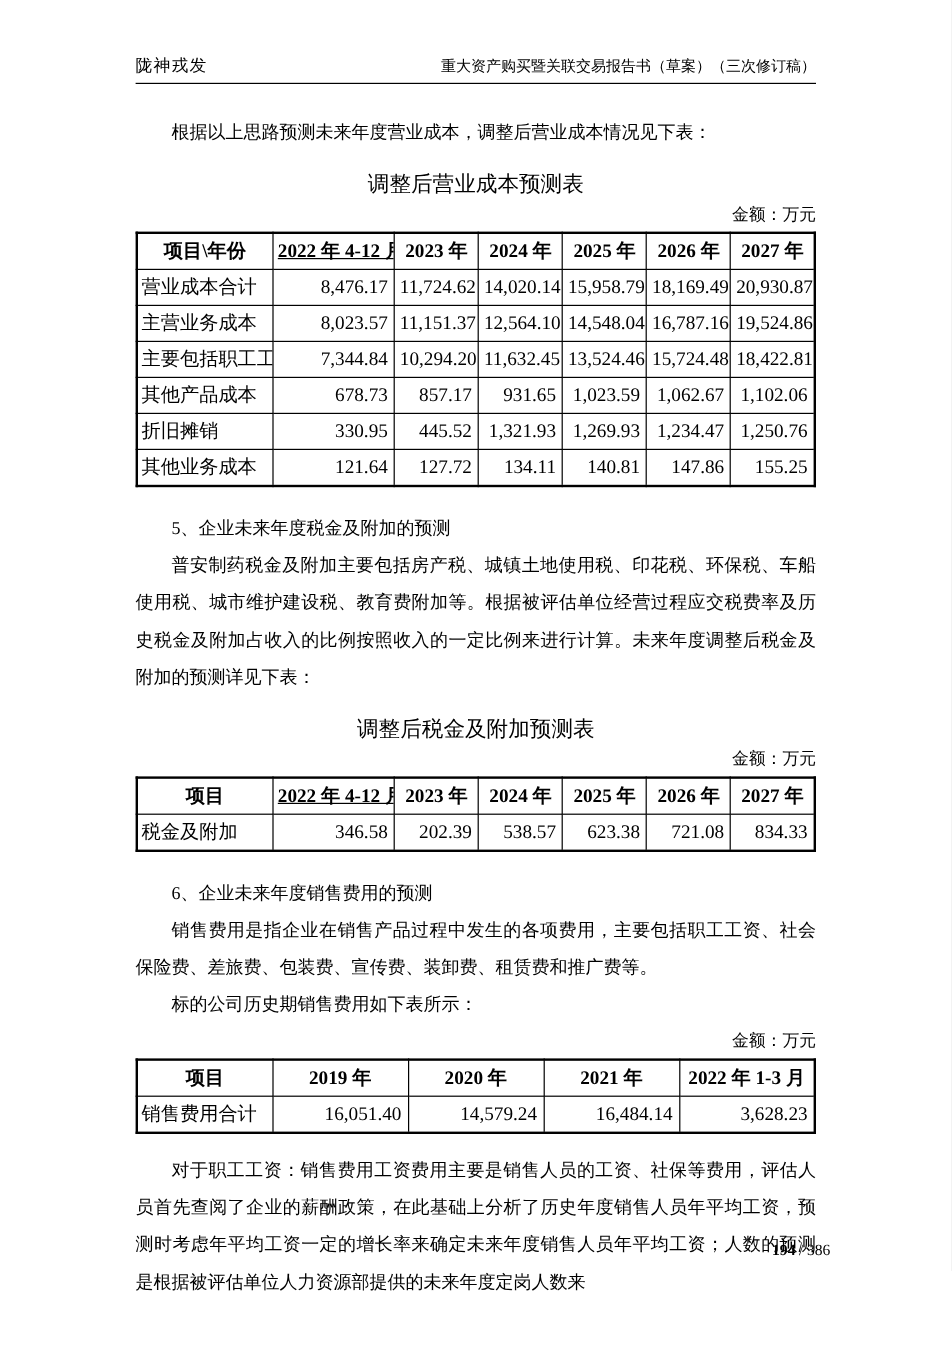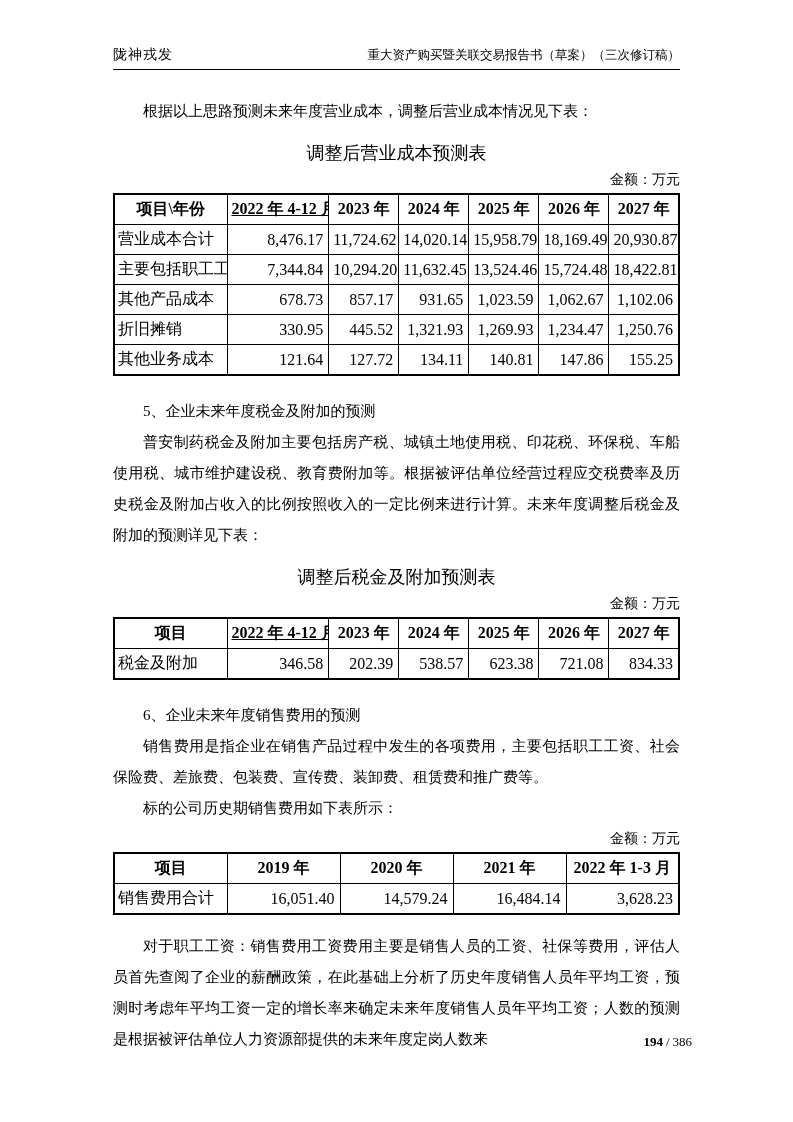--- a/index.html
+++ b/index.html
@@ -111,20 +111,29 @@
         <tr>
           <td class="label-cell">营业成本合计</td>
           <td class="num-cell">8,476.17</td>
           <td class="num-cell">11,724.62</td>
           <td class="num-cell">14,020.14</td>
           <td class="num-cell">15,958.79</td>
           <td class="num-cell">18,169.49</td>
           <td class="num-cell">20,930.87</td>
         </tr>
         <tr>
+          <td class="label-cell">主营业务成本</td>
+          <td class="num-cell">8,023.57</td>
+          <td class="num-cell">11,151.37</td>
+          <td class="num-cell">12,564.10</td>
+          <td class="num-cell">14,548.04</td>
+          <td class="num-cell">16,787.16</td>
+          <td class="num-cell">19,524.86</td>
+        </tr>
+        <tr>
           <td class="label-cell">主要包括职工工资</td>
           <td class="num-cell">7,344.84</td>
           <td class="num-cell">10,294.20</td>
           <td class="num-cell">11,632.45</td>
           <td class="num-cell">13,524.46</td>
           <td class="num-cell">15,724.48</td>
           <td class="num-cell">18,422.81</td>
         </tr>
         <tr>
           <td class="label-cell">其他产品成本</td>

